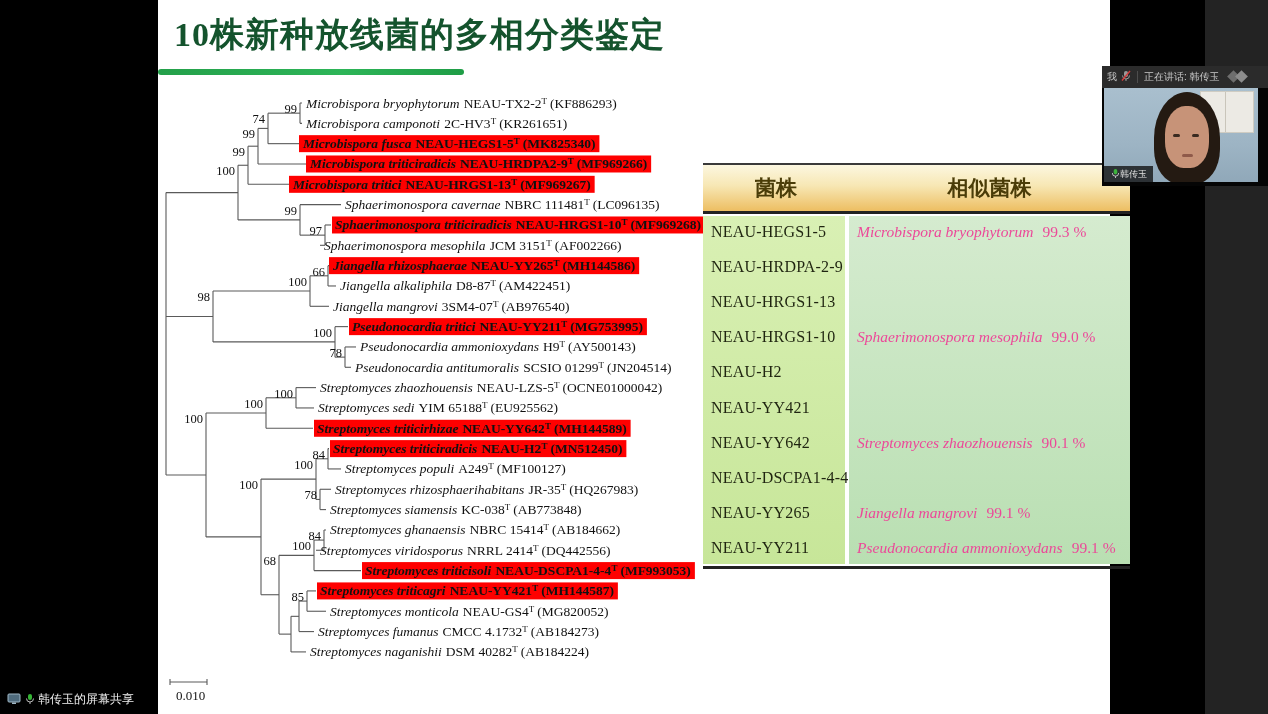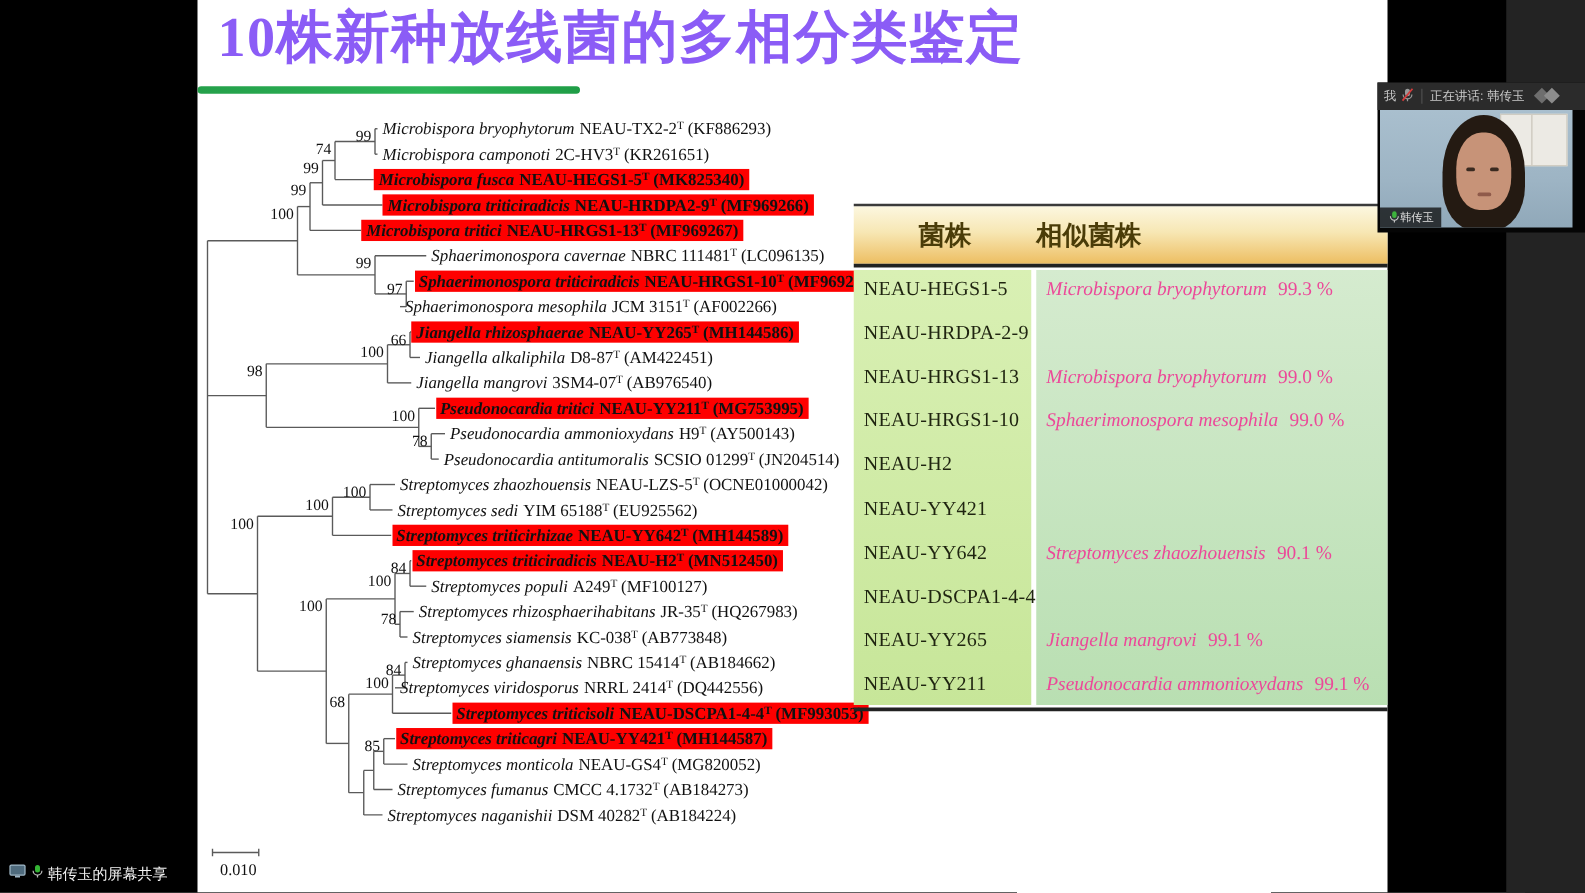--- a/index.html
+++ b/index.html
@@ -1,32 +1,32 @@
 <!DOCTYPE html>
 <html><head>
 <meta charset="utf-8">
 <style>
   html,body{margin:0;padding:0;background:#000;width:1268px;height:714px;overflow:hidden;}
   #screen{position:relative;width:1268px;height:714px;background:#000;font-family:"Liberation Serif",serif;}
   
   #right-grey{position:absolute;right:0;top:0;width:63px;height:714px;background:#232323;}
   
   #slide{position:absolute;left:158px;top:0;width:952px;height:714px;background:#ffffff;}
-  #slide-title{position:absolute;left:16px;top:0;font-size:45px;font-weight:600;color:#8b5cf6;
+  #slide-title{position:absolute;left:16px;top:12px;font-size:34px;font-weight:600;color:#14532d;
     font-family:"Liberation Serif","DejaVu Serif",serif;letter-spacing:1px;white-space:nowrap;}
   #title-underline{position:absolute;left:0;top:69px;width:306px;height:6px;border-radius:3px;
     background:linear-gradient(90deg,#24a04a,#2db558 60%,#1f9d46);}
   #tree-svg{position:absolute;left:0;top:0;}
   
-  #sim-table{position:absolute;left:525px;top:163px;width:427px;}
+  #sim-table{position:absolute;left:545px;top:163px;width:427px;}
   #sim-header{display:flex;height:46px;border-top:2px solid #3a3a3a;border-bottom:3px solid #222;
     background:linear-gradient(180deg,#fcf7e0 0%,#f7e7b4 45%,#edbe62 100%);
     align-items:center;color:#4a3c08;font-weight:bold;font-size:21px;}
   #sim-header .h1{width:146px;text-align:center;}
-  #sim-header .h2{flex:1;text-align:left;}
+  #sim-header .h2{flex:1;text-align:center;}
   #sim-body{position:relative;height:352px;border-bottom:3px solid #222;}
   #col-bg-left{position:absolute;left:0;top:2px;bottom:2px;width:142px;
     background:linear-gradient(180deg,#d9f0b4,#c7e699);}
   #col-bg-right{position:absolute;left:146px;top:2px;bottom:2px;right:0;
     background:linear-gradient(180deg,#d5ebcf,#b9dfb2);}
   .sim-row{position:relative;display:flex;height:35.2px;align-items:center;}
   .sim-strain{width:142px;padding-left:8px;box-sizing:border-box;font-size:16px;color:#1f2410;
     letter-spacing:.2px;white-space:nowrap;}
   .sim-similar{padding-left:12px;font-size:15.5px;color:#ec4899;white-space:nowrap;}
   .sim-similar .sp{font-style:italic;}
@@ -51,21 +51,21 @@
     border-radius:50% 50% 38% 38%;background:#241a12;}
   #person-face{position:absolute;left:61px;top:18px;width:44px;height:62px;
     border-radius:46% 46% 42% 42%;background:#c79378;}
   .eye{position:absolute;width:7px;height:3px;border-radius:2px;background:#3a2a20;top:28px;}
   .eye.l{left:8px;} .eye.r{left:27px;}
   #person-mouth{position:absolute;left:17px;top:48px;width:11px;height:3px;border-radius:2px;background:#8f5a4a;}
   #name-badge{position:absolute;left:0;bottom:0;height:16px;display:flex;align-items:center;
     background:rgba(15,15,15,.78);padding:0 6px 0 3px;font-family:"Liberation Sans",sans-serif;
     font-size:9px;color:#e0e0e0;}
   
-  #share-badge{position:absolute;left:3px;top:691px;display:flex;align-items:flex-start;
+  #share-badge{position:absolute;left:3px;top:691px;display:flex;align-items:flex-end;
     font-family:"Liberation Sans",sans-serif;font-size:12px;color:#f2f2f2;}
   #share-badge .txt{margin-left:3px;}
 </style>
 </head>
 <body>
 
 <div id="screen">
 
   <div id="right-grey"></div>
 
@@ -230,21 +230,20 @@
         <div id="sim-rows">
             <div class="sim-row">
               <div class="sim-strain">NEAU-HEGS1-5</div>
               <div class="sim-similar"><span class="sp">Microbispora bryophytorum</span><span class="pct">99.3 %</span></div>
             </div>
             <div class="sim-row">
               <div class="sim-strain">NEAU-HRDPA-2-9</div>
             </div>
             <div class="sim-row">
               <div class="sim-strain">NEAU-HRGS1-13</div>
-              <div class="sim-similar"><span class="sp">Microbispora bryophytorum</span><span class="pct">99.0 %</span></div>
             </div>
             <div class="sim-row">
               <div class="sim-strain">NEAU-HRGS1-10</div>
               <div class="sim-similar"><span class="sp">Sphaerimonospora mesophila</span><span class="pct">99.0 %</span></div>
             </div>
             <div class="sim-row">
               <div class="sim-strain">NEAU-H2</div>
             </div>
             <div class="sim-row">
               <div class="sim-strain">NEAU-YY421</div>

